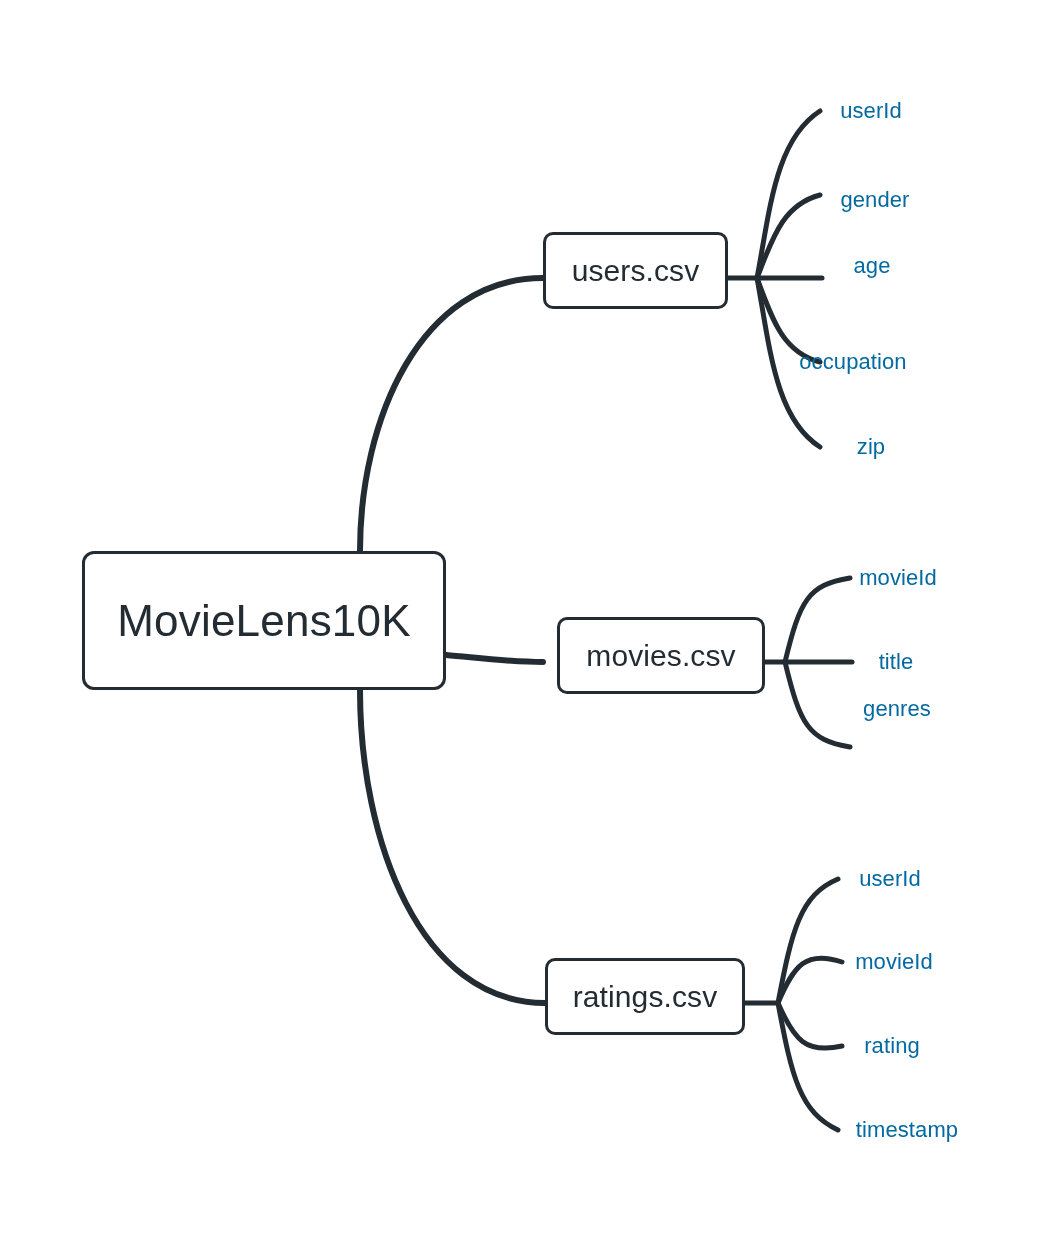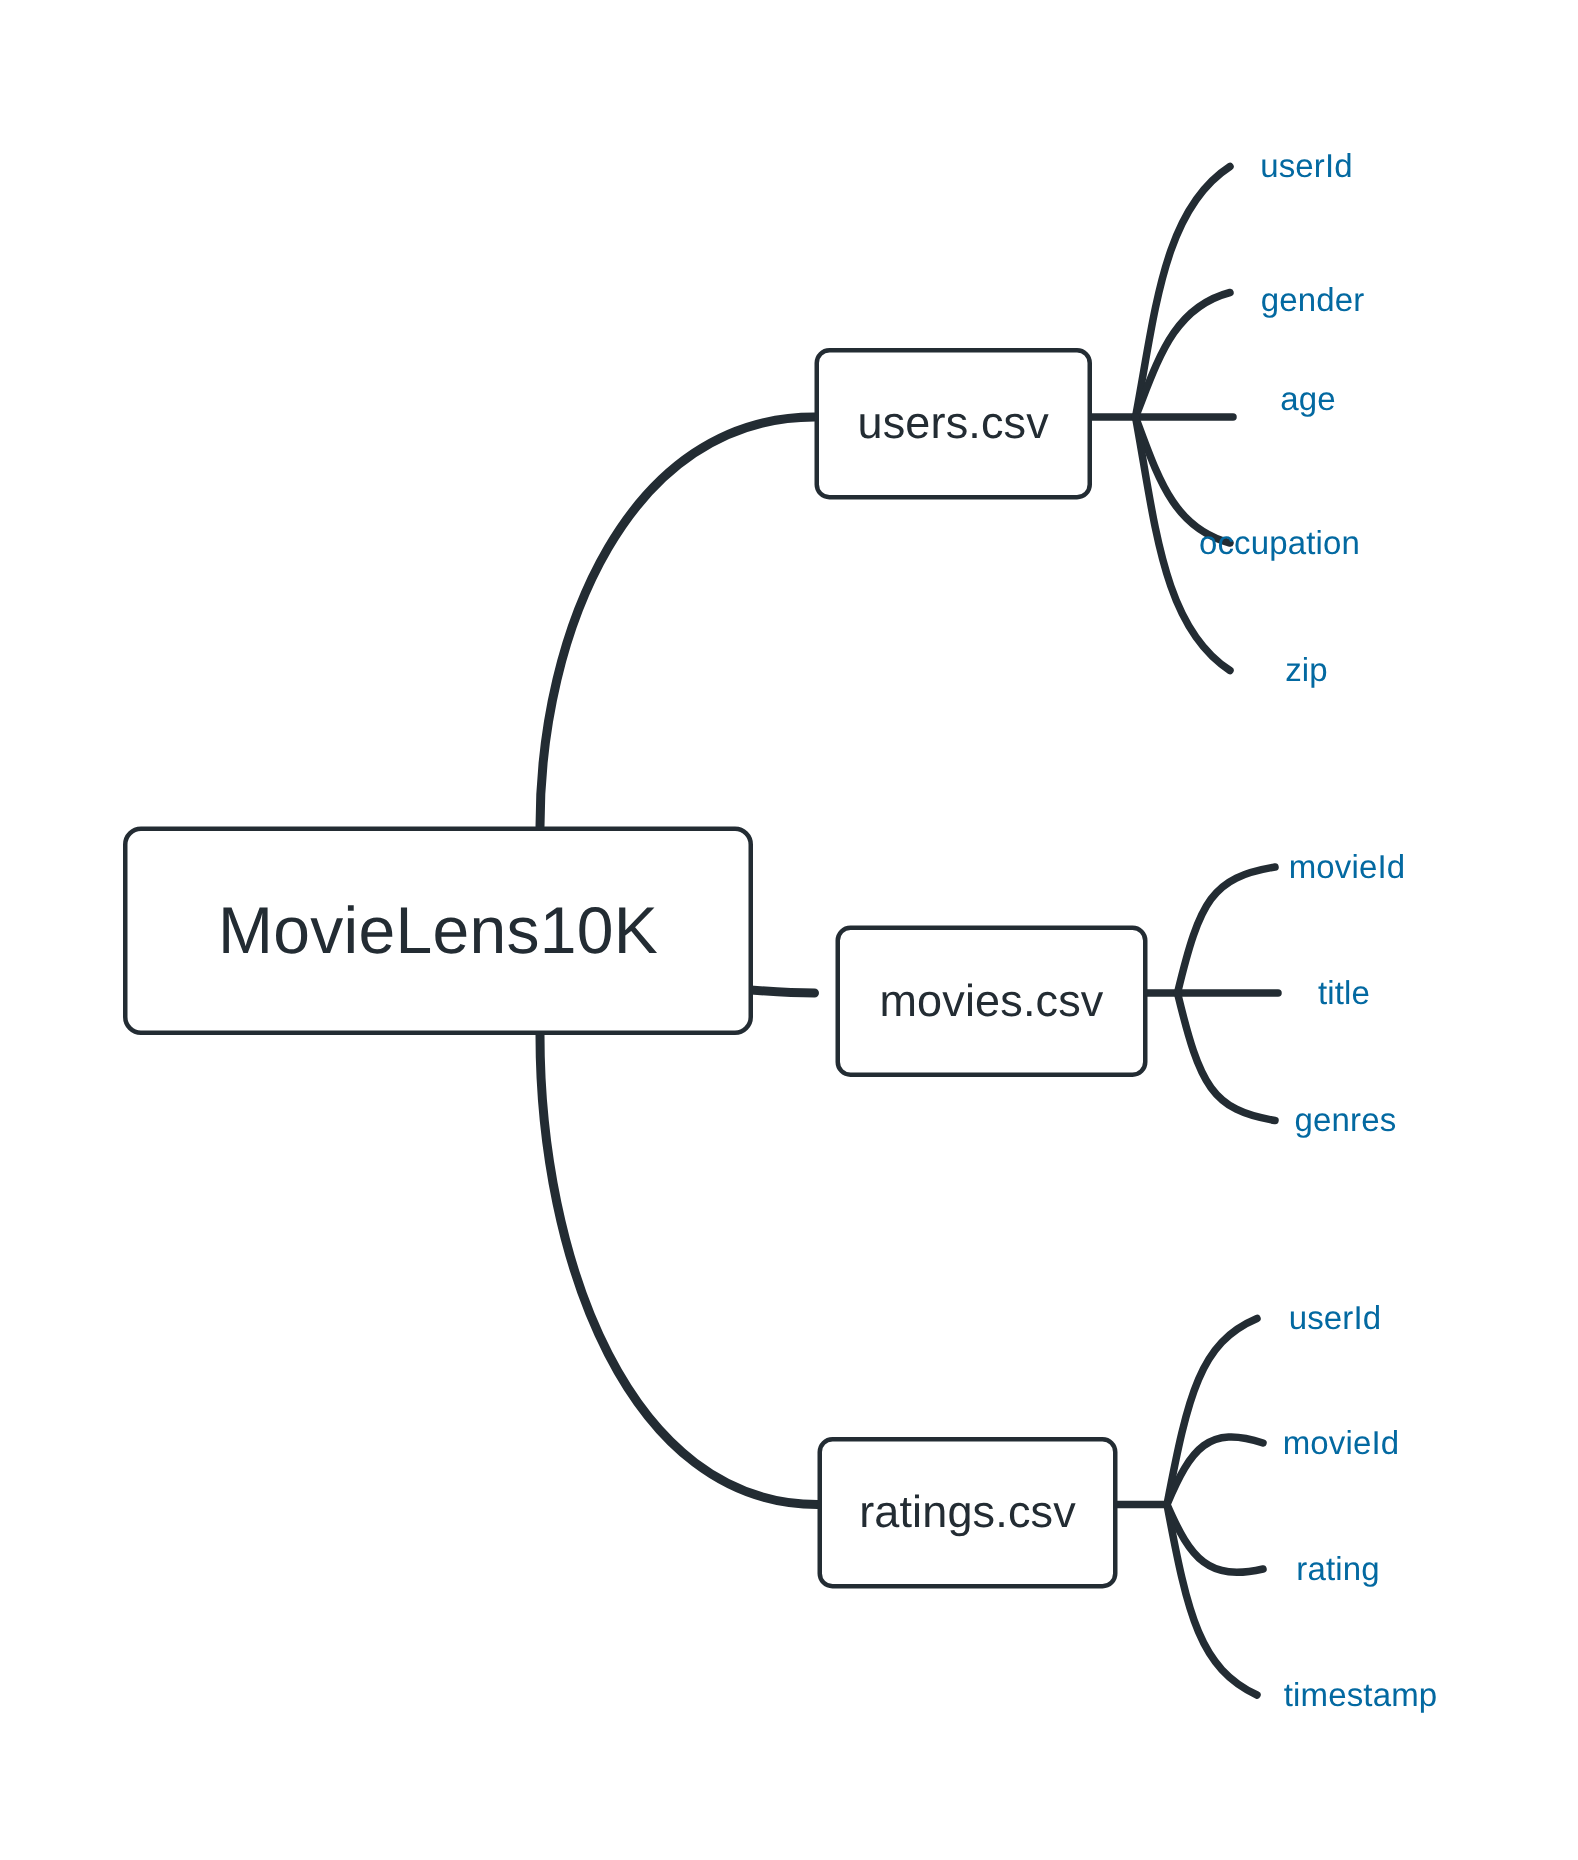--- a/index.html
+++ b/index.html
@@ -33,30 +33,30 @@
     display: flex;
     align-items: center;
     justify-content: center;
     color: #232c33;
     white-space: nowrap;
     z-index: 3;
   }
   .node-root {
     left: 82px;
     top: 551px;
-    width: 420px;
+    width: 364px;
     height: 139px;
     border-radius: 12px;
     font-size: 44px;
     letter-spacing: 0.2px;
     text-align: center;
   }
   .node-branch {
     font-size: 30px;
-    height: 101px;
+    height: 77px;
     letter-spacing: 0.1px;
   }
   #node-users   { left: 543px; top: 232px; width: 185px; }
   #node-movies  { left: 543px; top: 617px; width: 208px; margin-left: 14px; }
   #node-ratings { left: 545px; top: 958px; width: 200px; }
 
   .leaf {
     position: absolute;
     font-size: 22px;
     color: #0369a1;
@@ -115,20 +115,20 @@
   </div>
 
   <div class="leaf" style="left:871px; top:111px;">userId</div>
   <div class="leaf" style="left:875px; top:200px;">gender</div>
   <div class="leaf" style="left:872px; top:266px;">age</div>
   <div class="leaf" style="left:853px; top:362px;">occupation</div>
   <div class="leaf" style="left:871px; top:447px;">zip</div>
 
   <div class="leaf" style="left:898px; top:578px;">movieId</div>
   <div class="leaf" style="left:896px; top:662px;">title</div>
-  <div class="leaf" style="left:897px; top:747px;">genres</div>
+  <div class="leaf" style="left:897px; top:709px;">genres</div>
 
   <div class="leaf" style="left:890px; top:879px;">userId</div>
   <div class="leaf" style="left:894px; top:962px;">movieId</div>
   <div class="leaf" style="left:892px; top:1046px;">rating</div>
   <div class="leaf" style="left:907px; top:1130px;">timestamp</div>
 
 </div>
 
 </body></html>

